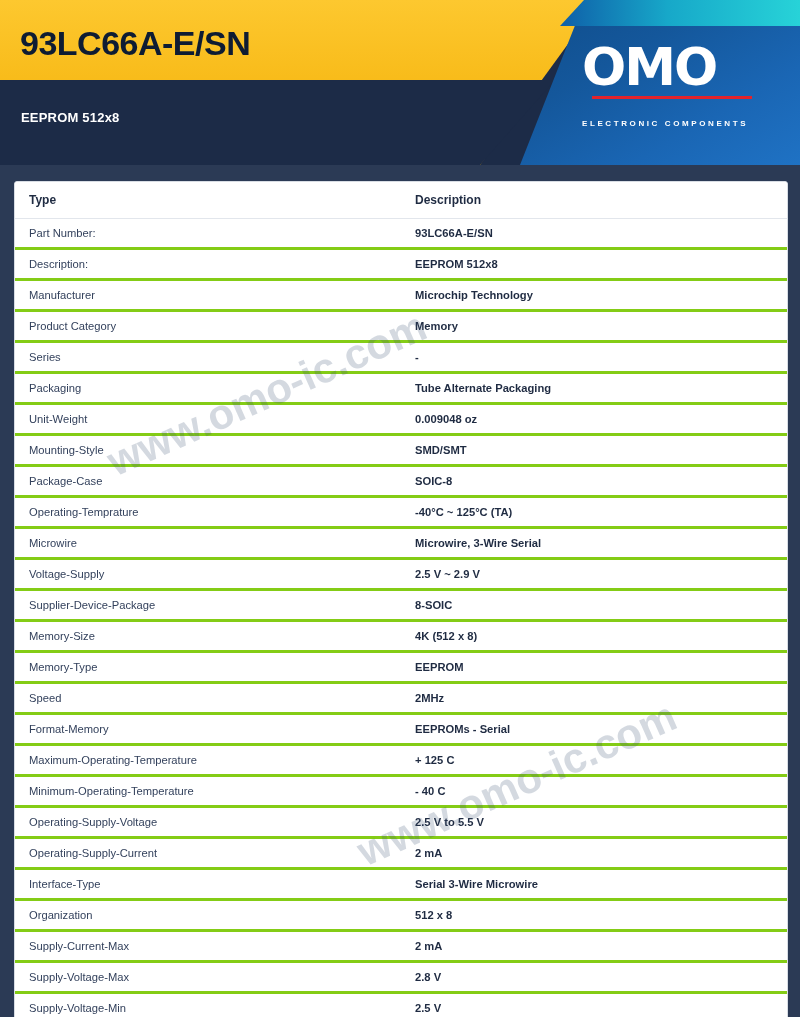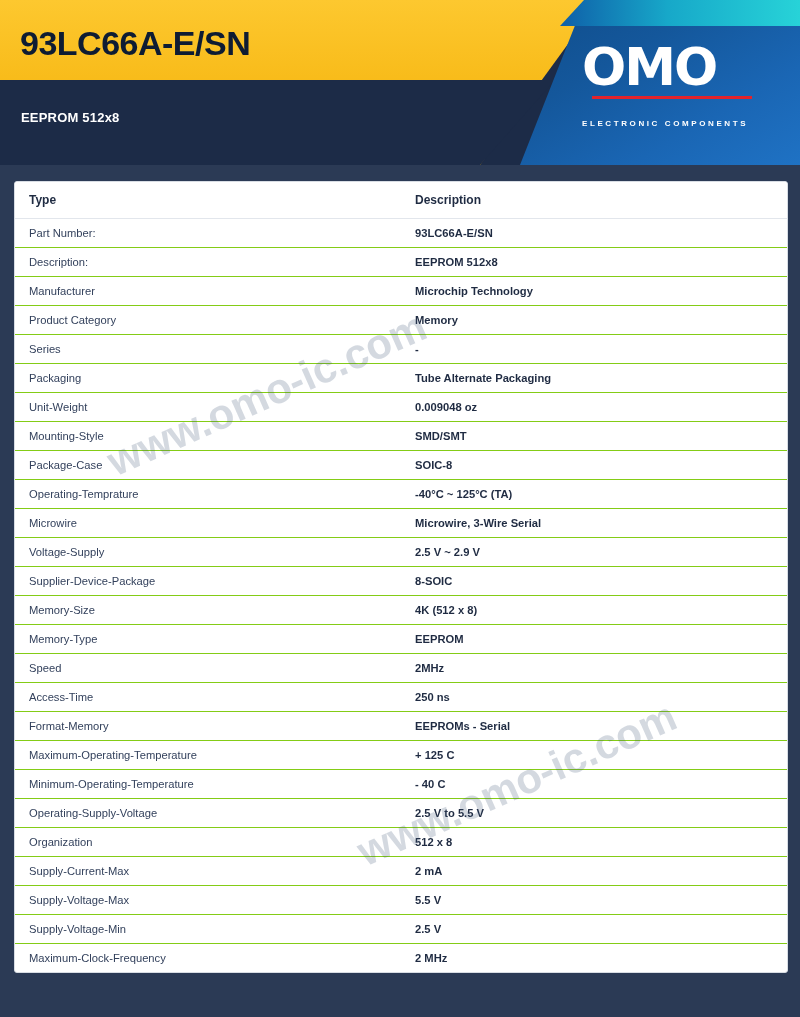--- a/index.html
+++ b/index.html
@@ -131,21 +131,21 @@
     font-weight: bold;
     color: #1f2b42;
     padding: 11px 14px 11px 14px;
     background: #ffffff;
     border-bottom: 1px solid #e2e6ec;
   }
   td {
     font-size: 11.2px;
     color: #2d3a52;
     padding: 8px 14px;
-    border-bottom: 1px solid #84cc16;
+    border-bottom: 3px solid #84cc16;
     vertical-align: middle;
     white-space: nowrap;
     overflow: hidden;
   }
   td.key {
     width: 232px;
     font-weight: normal;
     color: #33415c;
   }
   td.val {
@@ -257,50 +257,54 @@
         </tr>
         <tr>
           <td class="key">Memory-Type</td>
           <td class="val">EEPROM</td>
         </tr>
         <tr>
           <td class="key">Speed</td>
           <td class="val">2MHz</td>
         </tr>
         <tr>
-          <td class="key">Access-Time</td>
-          <td class="val">250 ns</td>
-        </tr>
-        <tr>
           <td class="key">Format-Memory</td>
           <td class="val">EEPROMs - Serial</td>
         </tr>
         <tr>
           <td class="key">Maximum-Operating-Temperature</td>
           <td class="val">+ 125 C</td>
         </tr>
         <tr>
           <td class="key">Minimum-Operating-Temperature</td>
           <td class="val">- 40 C</td>
         </tr>
         <tr>
           <td class="key">Operating-Supply-Voltage</td>
           <td class="val">2.5 V to 5.5 V</td>
         </tr>
         <tr>
+          <td class="key">Operating-Supply-Current</td>
+          <td class="val">2 mA</td>
+        </tr>
+        <tr>
+          <td class="key">Interface-Type</td>
+          <td class="val">Serial 3-Wire Microwire</td>
+        </tr>
+        <tr>
           <td class="key">Organization</td>
           <td class="val">512 x 8</td>
         </tr>
         <tr>
           <td class="key">Supply-Current-Max</td>
           <td class="val">2 mA</td>
         </tr>
         <tr>
           <td class="key">Supply-Voltage-Max</td>
-          <td class="val">5.5 V</td>
+          <td class="val">2.8 V</td>
         </tr>
         <tr>
           <td class="key">Supply-Voltage-Min</td>
           <td class="val">2.5 V</td>
         </tr>
         <tr>
           <td class="key">Maximum-Clock-Frequency</td>
           <td class="val">2 MHz</td>
         </tr>
       </tbody>

